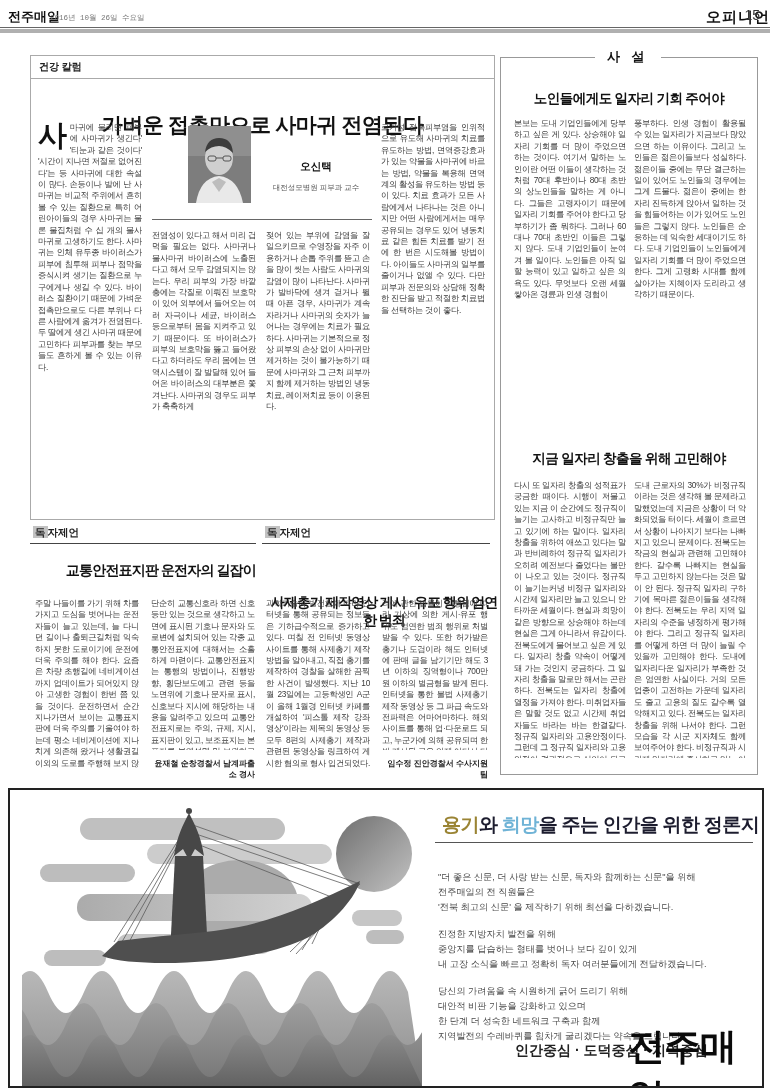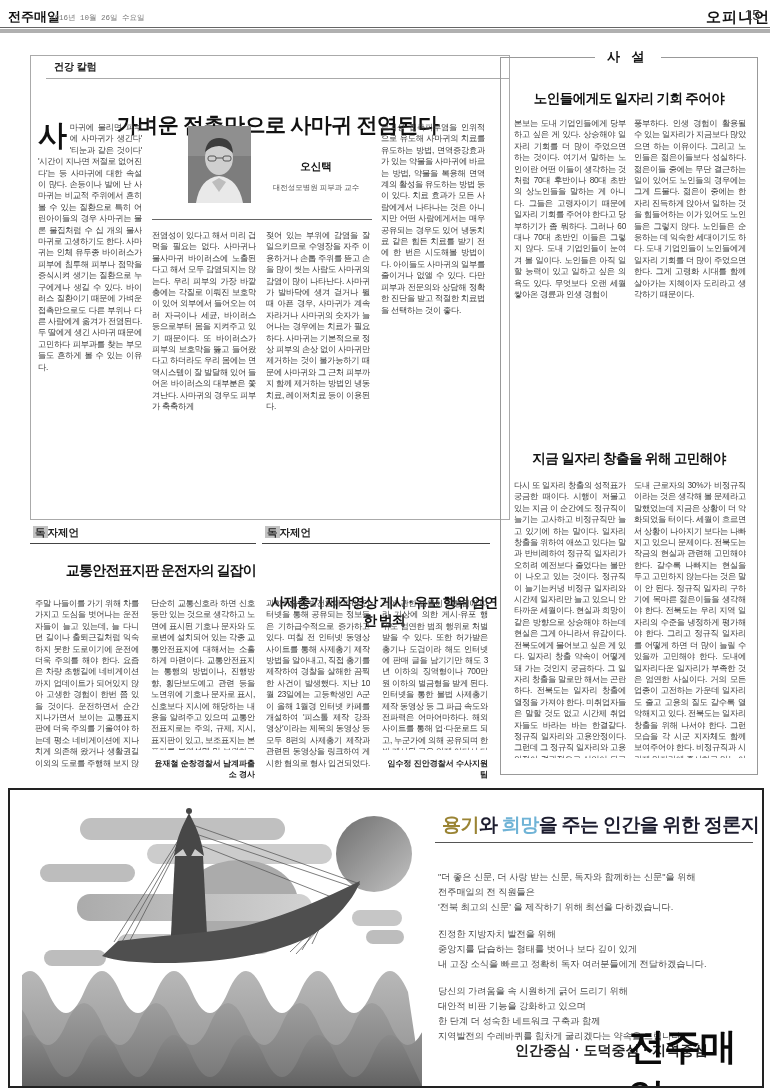--- a/index.html
+++ b/index.html
@@ -46,21 +46,21 @@
 
 <div class="page">
 
   <div class="abs brand" style="left:8px;top:8px;">전주매일</div>
   <div class="abs hdate" style="left:50px;top:13px;font-family:Liberation Mono, monospace;">2016년 10월 26일 수요일</div>
   <div class="abs section-title" style="left:0;right:0;top:8px;text-align:right;">오피니언</div>
   <div class="abs pageno" style="right:10px;top:7px;">15</div>
   <div class="abs rule-thin" style="left:0;right:0;top:27px;"></div>
   <div class="abs rule-thick" style="left:0;right:0;top:29px;"></div>
 
-  <div class="abs hbox" style="left:30px;top:55px;width:463px;height:463px;padding-left:15px;">
+  <div class="abs hbox" style="left:30px;top:55px;width:463px;height:463px;">
     <div class="hbox-label">건강 칼럼</div>
     <div class="headline-lg" style="margin-top:32px;">가벼운 접촉만으로 사마귀 전염된다</div>
   </div>
 
   <div class="abs bodytext" style="left:38px;top:122px;width:104px;height:388px;">
     <span class="dropcap">사</span><span>마귀에 물리면 피부에 사마귀가 생긴다' '티눈과 같은 것이다' '시간이 지나면 저절로 없어진다'는 등 사마귀에 대한 속설이 많다. 손등이나 발에 난 사마귀는 비교적 주위에서 흔히 볼 수 있는 질환으로 특히 어린아이들의 경우 사마귀는 물론 물집처럼 수 십 개의 물사마귀로 고생하기도 한다. 사마귀는 인체 유두종 바이러스가 피부에 침투해 피부나 점막을 증식시켜 생기는 질환으로 누구에게나 생길 수 있다. 바이러스 질환이기 때문에 가벼운 접촉만으로도 다른 부위나 다른 사람에게 옮겨가 전염된다. 두 딸에게 생긴 사마귀 때문에 고민하다 피부과를 찾는 부모들도 흔하게 볼 수 있는 이유다.</span>
   </div>
 
   <div class="abs photo-frame" style="left:188px;top:126px;width:63px;height:77px;">
     <svg width="63" height="77" viewBox="0 0 63 77">

